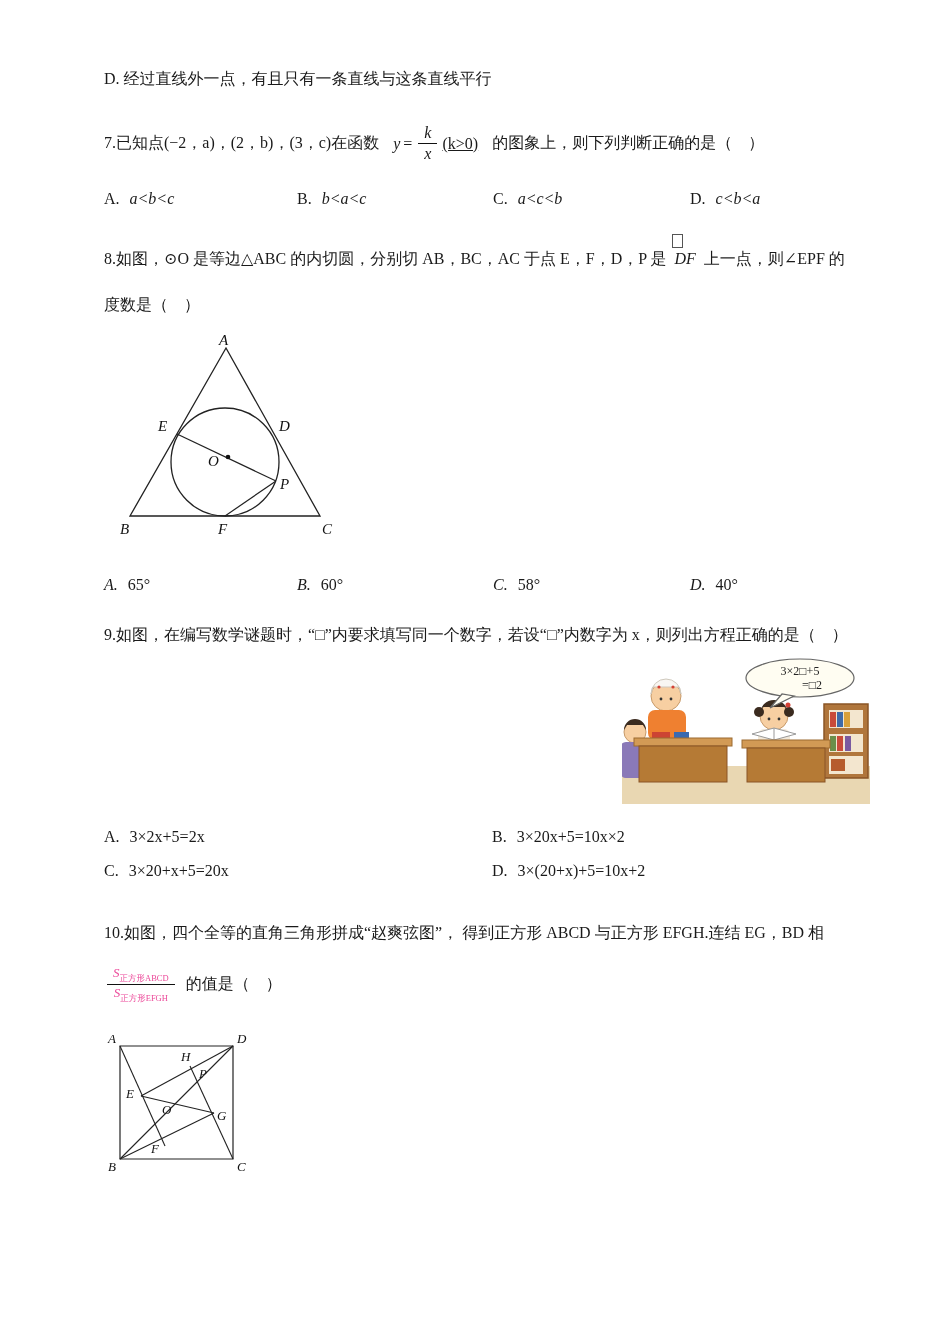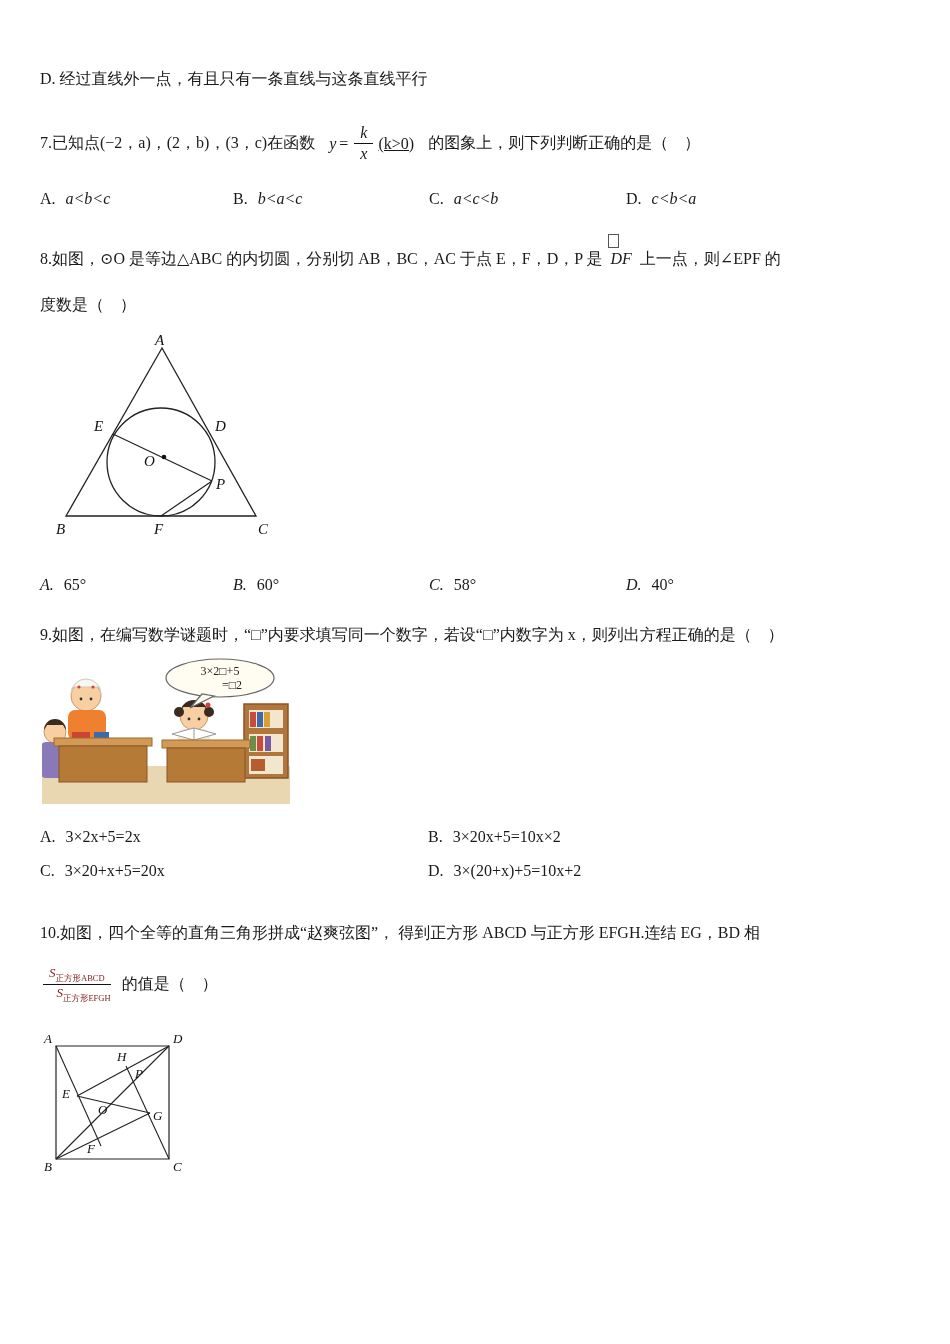--- a/index.html
+++ b/index.html
@@ -1,44 +1,44 @@
 <!DOCTYPE html>
 <html><head>
 <meta charset="utf-8">
 <style>
   html,body{margin:0;padding:0;}
   body{
     width:950px;height:1344px;overflow:hidden;background:#ffffff;color:#1a1a1a;
     font-family:"Liberation Serif","DejaVu Serif",serif;font-size:16px;
   }
-  .content{padding:68px 80px 0 40px;box-sizing:border-box;}
+  .content{padding:68px 80px 0 104px;box-sizing:border-box;}
   .text-line{line-height:22px;}
   .stem-row{display:flex;align-items:center;flex-wrap:nowrap;white-space:nowrap;gap:8px;}
   .it{font-style:italic;}
   
   .frac{display:inline-flex;flex-direction:column;align-items:center;vertical-align:middle;margin:0 3px;line-height:1.15;}
   .frac .num{padding:0 6px 1px 6px;border-bottom:1.2px solid #111;}
   .frac .den{padding-top:1px;}
   .formula{display:inline-flex;align-items:center;margin:0 6px;}
   .formula .eq{margin:0 3px;}
   .formula .cond{margin-left:2px;text-decoration:underline;}
   
-  .frac-small{font-size:13px;color:#7f1d1d;align-items:flex-end;}
+  .frac-small{font-size:13px;color:#ec4899;}
   .frac-small sub{font-size:8.5px;letter-spacing:0;}
   
   .opts4{display:grid;grid-template-columns:193px 196px 197px 1fr;margin-top:26px;}
   .opts2{display:grid;grid-template-columns:388px 1fr;row-gap:16px;}
   .opt{display:flex;align-items:baseline;gap:10px;white-space:nowrap;}
   .opt .lab{flex:none;}
   
   .arc-wrap{position:relative;display:inline-block;margin:0 4px;font-style:italic;}
   .arc-box{position:absolute;top:-14px;left:-3px;width:9px;height:12px;border:1px solid #555;}
   figure{margin:0;}
   .fig8{margin:18px 0 0 12px;}
-  .fig9{margin:10px 0 0 2px;}
+  .fig9{margin:10px 0 0 2px;text-align:right;}
   .fig10{margin:26px 0 0 2px;}
   svg text{font-family:"Liberation Serif","DejaVu Serif",serif;}
   svg .pt-label{font-style:italic;font-size:15px;fill:#111;}
   svg .pt-label-sm{font-style:italic;font-size:13px;fill:#111;}
   .mt-q7{margin-top:34px;}
   .mt-q8{margin-top:40px;}
   .mt-q8b{margin-top:24px;}
   .mt-q8opts{margin-top:30px;}
   .mt-q9{margin-top:30px;}
   .mt-q9opts{margin-top:20px;}

